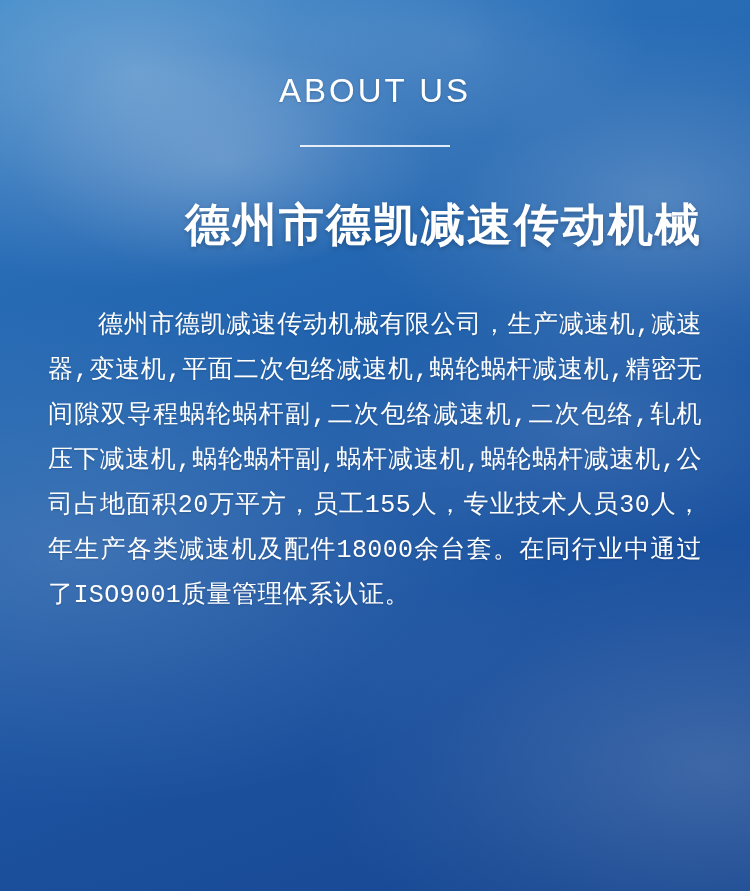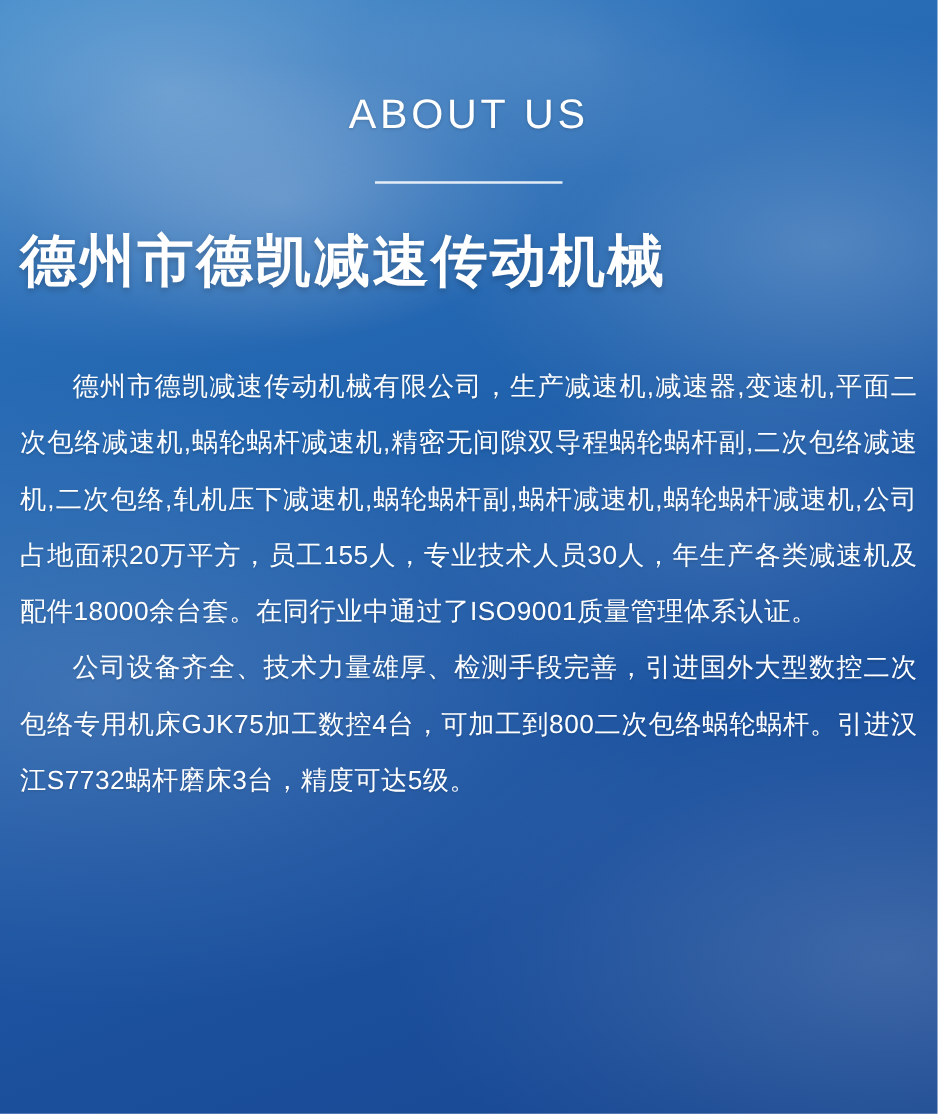--- a/index.html
+++ b/index.html
@@ -30,72 +30,72 @@
     inset: 0;
     background:
       radial-gradient(ellipse 300px 160px at 30% 18%, rgba(255,255,255,0.18), rgba(255,255,255,0) 70%),
       radial-gradient(ellipse 260px 140px at 62% 5%, rgba(255,255,255,0.12), rgba(255,255,255,0) 70%),
       radial-gradient(ellipse 340px 180px at 78% 48%, rgba(255,255,255,0.10), rgba(255,255,255,0) 72%);
     pointer-events: none;
   }
   .content {
     position: relative;
     z-index: 2;
-    padding: 0 16px;
+    padding: 0 48px;
   }
   .eyebrow {
     text-align: center;
     color: #ffffff;
     font-size: 33px;
     letter-spacing: 3px;
     font-weight: 400;
     margin-top: 72px;
     text-shadow: 0 1px 3px rgba(0,0,0,0.18);
   }
   .divider {
     width: 150px;
     height: 2px;
     background: rgba(255,255,255,0.85);
     margin: 35px auto 0 auto;
   }
   .headline {
-    text-align: left;
+    text-align: right;
     color: #ffffff;
     font-size: 45px;
     font-weight: bold;
     letter-spacing: 2px;
-    margin-top: 32px;
+    margin-top: 48px;
     text-shadow: 0 2px 5px rgba(0,0,0,0.22);
   }
   .body-copy {
     margin-top: 48px;
     color: #ffffff;
-    font-size: 21px;
+    font-size: 25px;
     line-height: 45px;
     letter-spacing: 0.4px;
     text-align: justify;
     text-justify: inter-ideograph;
     text-shadow: 0 1px 2px rgba(0,0,0,0.16);
+    font-family: Liberation Mono, monospace;
   }
   .body-copy p {
     margin: 0;
     text-indent: 2em;
   }
 </style>
 </head>
 <body>
 
 <div class="page">
   <div class="content">
 
     <div class="eyebrow">ABOUT US</div>
 
     <div class="divider"></div>
 
     <h1 class="headline">德州市德凯减速传动机械</h1>
 
     <div class="body-copy">
       <p>德州市德凯减速传动机械有限公司，生产减速机,减速器,变速机,平面二次包络减速机,蜗轮蜗杆减速机,精密无间隙双导程蜗轮蜗杆副,二次包络减速机,二次包络,轧机压下减速机,蜗轮蜗杆副,蜗杆减速机,蜗轮蜗杆减速机,公司占地面积20万平方，员工155人，专业技术人员30人，年生产各类减速机及配件18000余台套。在同行业中通过了ISO9001质量管理体系认证。</p>
-      <p>公司设备齐全、技术力量雄厚、检测手段完善，引进国外大型数控二次包络专用机床GJK75加工数控4台，可加工到800二次包络蜗轮蜗杆。引进汉江S7732蜗杆磨床3台，精度可达5级。</p>
     </div>
 
   </div>
 </div>
 
 </body></html>

